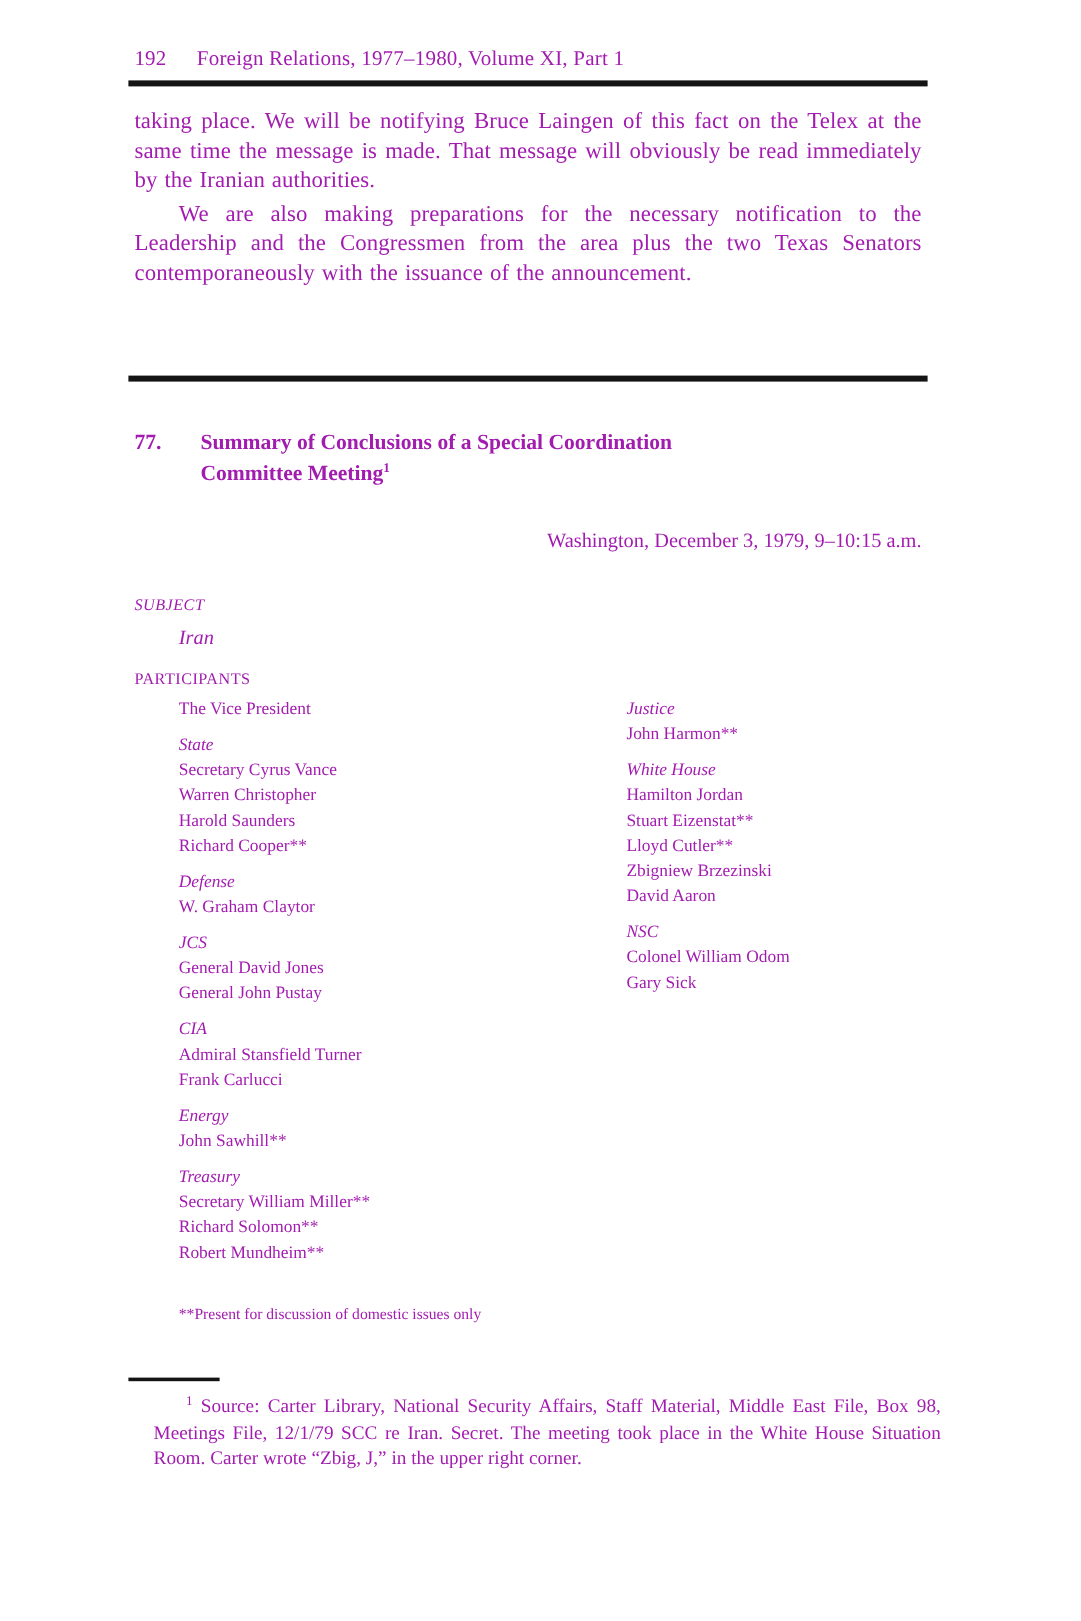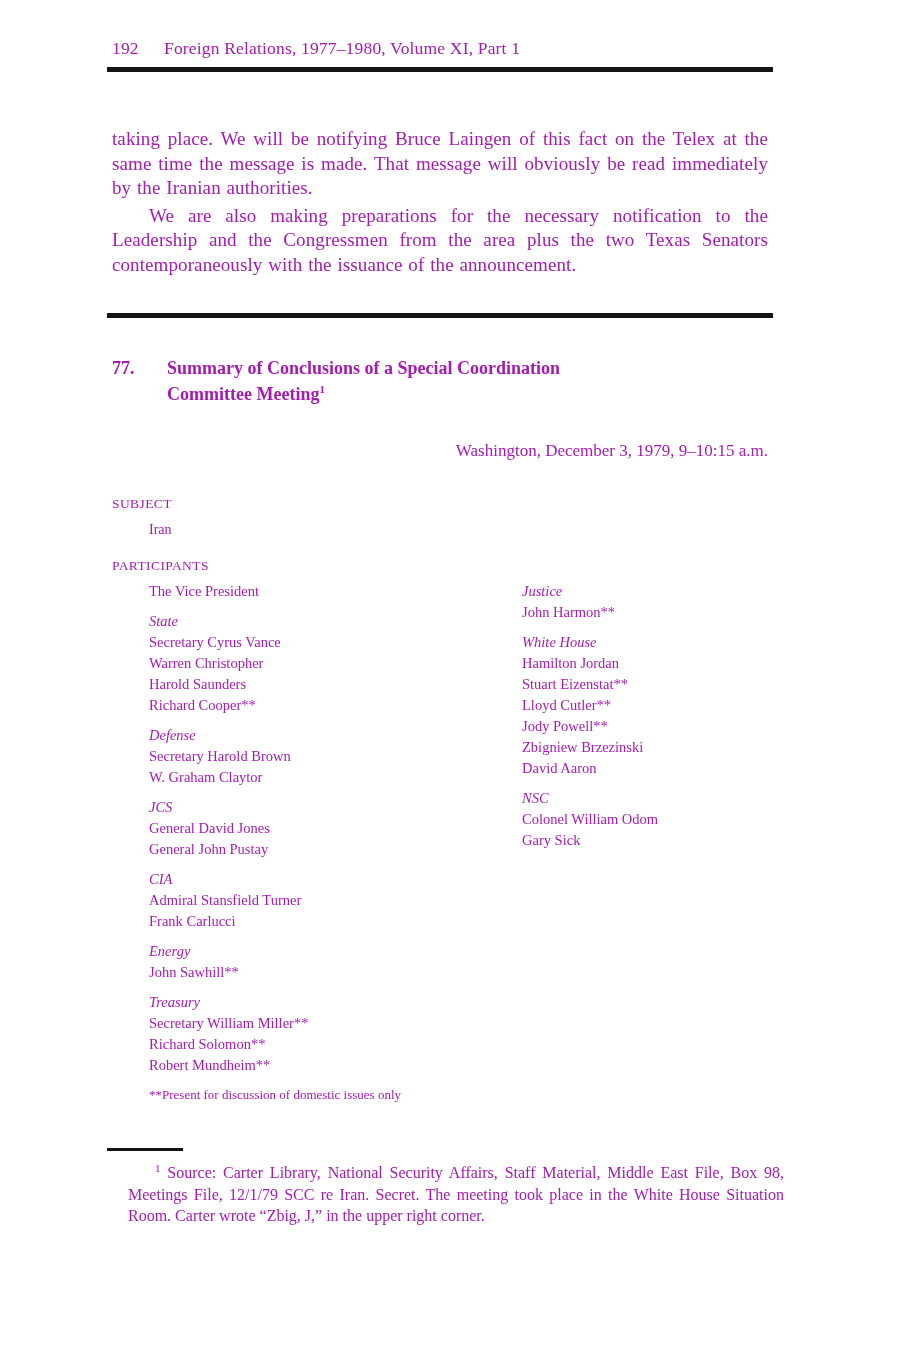--- a/index.html
+++ b/index.html
@@ -20,42 +20,42 @@
     display:flex;align-items:baseline;
     font-size:17.5px;letter-spacing:.01em;
   }
   .running-header .pageno{width:52px;}
   .rule{background:#141414;}
   .header-rule{position:absolute;top:67px;left:-5px;width:666px;height:5px;}
 
   
   .body-text{position:absolute;top:90px;left:0;width:100%;
     font-size:19px;line-height:24.5px;text-align:justify;
-    letter-spacing:.005em;word-spacing:.05em;margin-top:37px;}
+    letter-spacing:.005em;word-spacing:.05em;}
   .body-text p{margin:0;}
   .body-text p + p{margin-top:3px;text-indent:37px;}
 
   .section-rule{position:absolute;top:313px;left:-5px;width:666px;height:5px;}
 
   
   .doc-heading{
     position:absolute;top:355px;left:0;width:100%;
     display:flex;font-weight:bold;font-size:18px;line-height:26px;
   }
   .doc-heading .docno{width:55px;flex:none;}
   .doc-heading .doctitle{width:480px;}
   sup{font-size:11px;line-height:0;}
 
   .dateline{position:absolute;top:441px;left:0;width:100%;
     text-align:right;font-size:17px;margin:0;}
 
   
   .kicker{font-size:13.5px;letter-spacing:.03em;}
-  .subject-block{position:absolute;top:496px;left:0;}
-  .subject-value{margin-top:10px;margin-left:37px;font-size:14px;}
+  .subject-block{position:absolute;top:496px;left:0;font-style:italic;}
+  .subject-value{margin-top:10px;margin-left:37px;font-size:17px;}
   .participants-label{position:absolute;top:558px;left:0;}
 
   .participants{position:absolute;top:581px;left:0;width:100%;
     font-size:14.5px;line-height:21px;}
   .p-col{position:absolute;top:0;}
   .p-col-left{left:37px;width:330px;}
   .p-col-right{left:390px;width:266px;margin-left:20px;}
   .p-group{margin-bottom:9px;}
   .p-group-label{font-style:italic;}
 
@@ -108,21 +108,20 @@
           </div>
           <div class="p-group">
             <div class="p-group-label">State</div>
             <div class="p-name">Secretary Cyrus Vance</div>
             <div class="p-name">Warren Christopher</div>
             <div class="p-name">Harold Saunders</div>
             <div class="p-name">Richard Cooper**</div>
           </div>
           <div class="p-group">
             <div class="p-group-label">Defense</div>
-            <div class="p-name">Secretary Harold Brown</div>
             <div class="p-name">W. Graham Claytor</div>
           </div>
           <div class="p-group">
             <div class="p-group-label">JCS</div>
             <div class="p-name">General David Jones</div>
             <div class="p-name">General John Pustay</div>
           </div>
           <div class="p-group">
             <div class="p-group-label">CIA</div>
             <div class="p-name">Admiral Stansfield Turner</div>
@@ -142,21 +141,20 @@
       <div class="p-col p-col-right" id="p-col-right">
           <div class="p-group">
             <div class="p-group-label">Justice</div>
             <div class="p-name">John Harmon**</div>
           </div>
           <div class="p-group">
             <div class="p-group-label">White House</div>
             <div class="p-name">Hamilton Jordan</div>
             <div class="p-name">Stuart Eizenstat**</div>
             <div class="p-name">Lloyd Cutler**</div>
-            <div class="p-name">Jody Powell**</div>
             <div class="p-name">Zbigniew Brzezinski</div>
             <div class="p-name">David Aaron</div>
           </div>
           <div class="p-group">
             <div class="p-group-label">NSC</div>
             <div class="p-name">Colonel William Odom</div>
             <div class="p-name">Gary Sick</div>
           </div>
         </div>
     </div>

